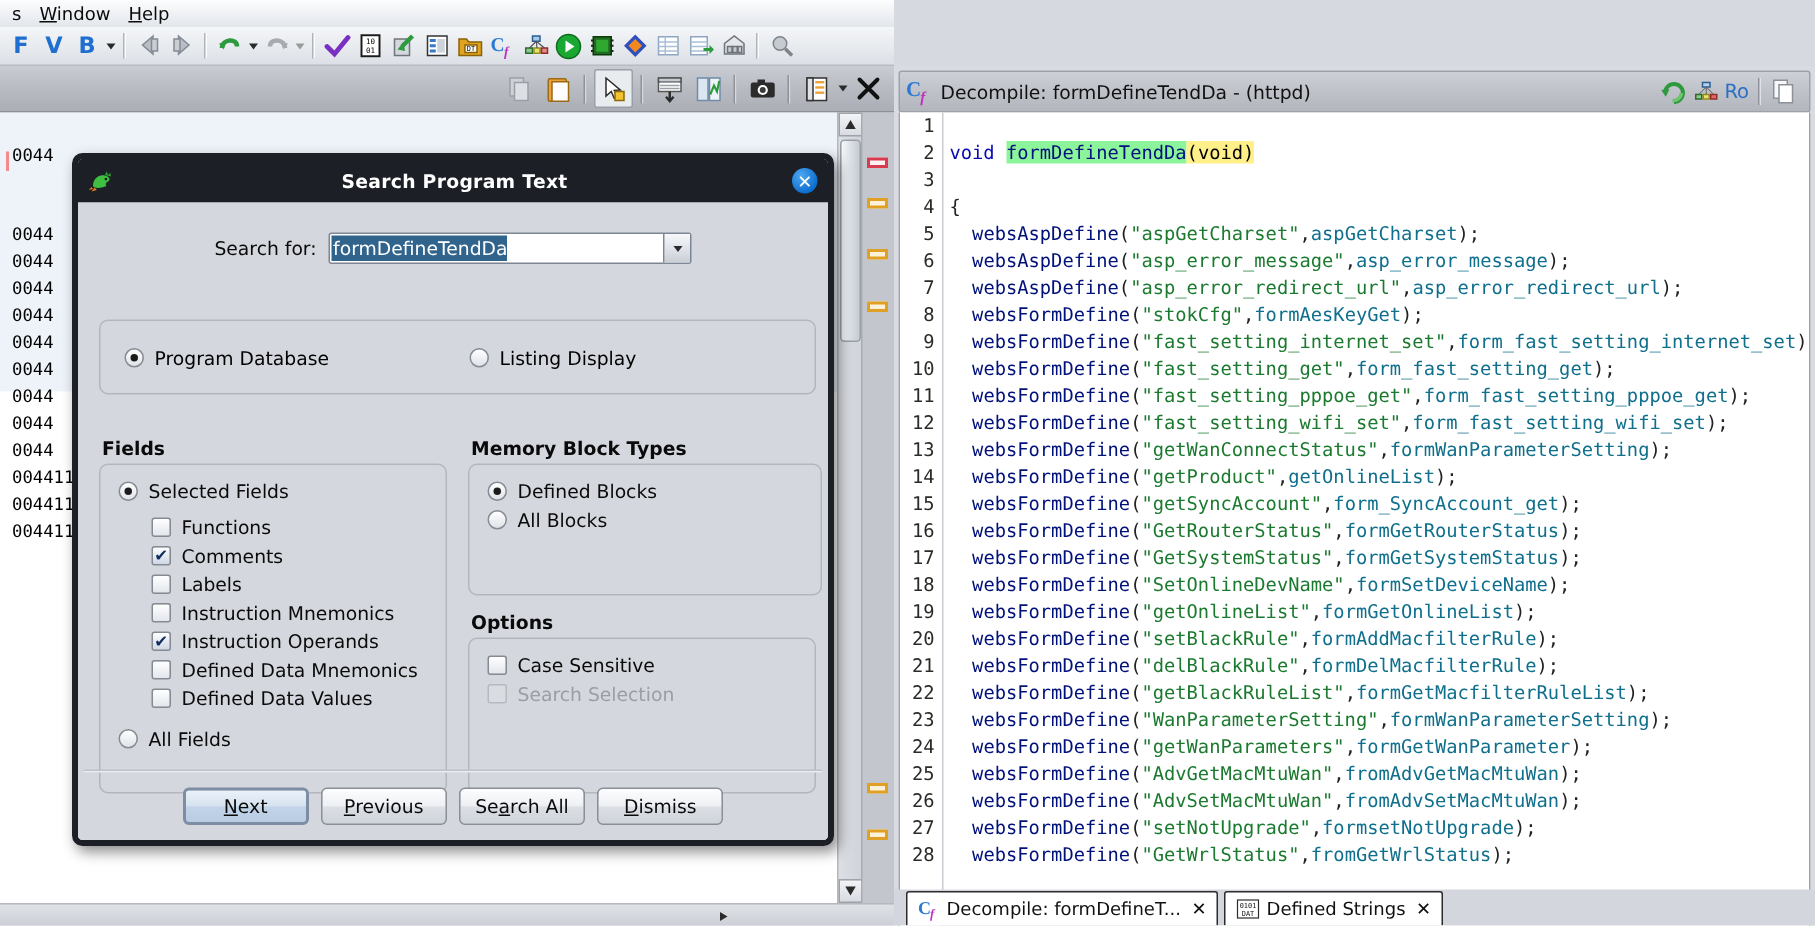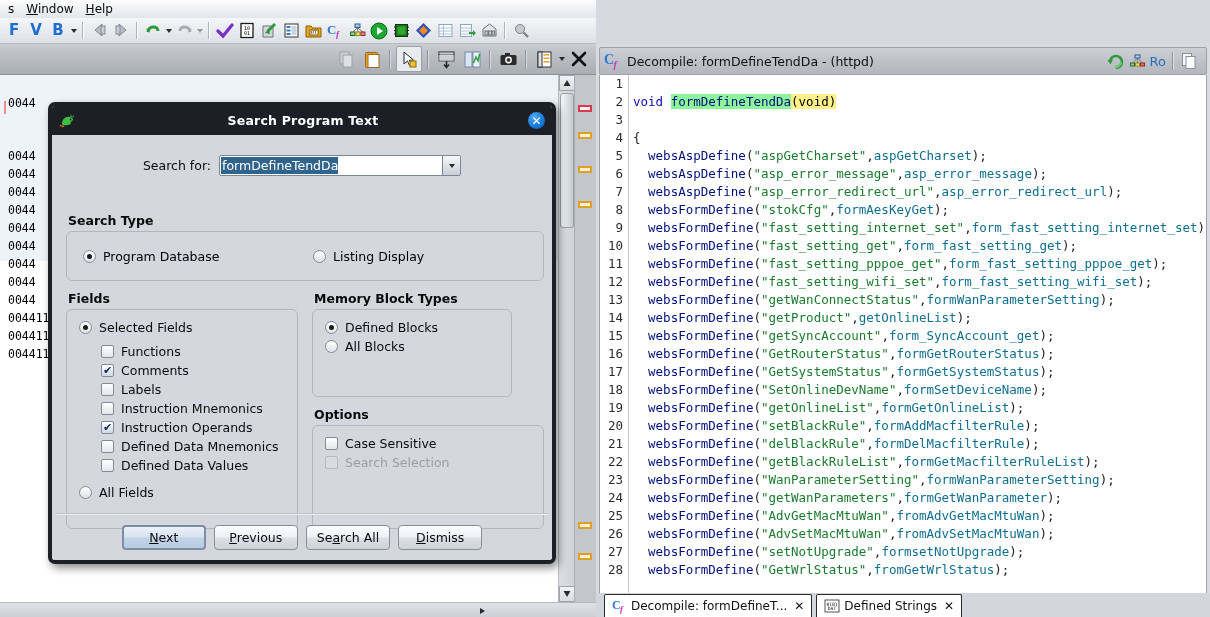--- a/index.html
+++ b/index.html
@@ -886,21 +886,20 @@
           <div class="val">
             <span>formDefineTendDa</span>
           </div>
           <div class="arrow">
               <span class="tri-down"></span>
             </div>
         </div>
       </div>
 
       <div style="position:absolute;left:14px;top:78px;width:478px;">
-        <div class="grp-title">Search Type</div>
         <div class="grp" style="height:50px;display:flex;align-items:center;padding:12px 16px;">
           <div style="display:flex;align-items:center;gap:7px;width:230px;">
             <span class="radio">
                 <span class="dot"></span>
               </span>
             <span style="font-size:12.5px;">Program Database</span>
           </div>
           <div style="display:flex;align-items:center;gap:7px;text-align:center;">
             <span class="radio"></span>
             <span style="font-size:12.5px;">Listing Display</span>
@@ -949,21 +948,21 @@
               </div>
             </div>
 
           <div class="optrow" style="margin-top:12px;">
             <span class="radio"></span>
             <span>All Fields</span>
           </div>
         </div>
       </div>
 
-      <div style="position:absolute;left:260px;top:156px;width:200px;">
+      <div style="position:absolute;left:260px;top:156px;width:236px;">
         <div class="grp-title">Memory Block Types</div>
         <div class="grp" style="height:88px;padding:10px 12px;box-sizing:border-box;">
           <div class="optrow">
             <span class="radio">
                 <span class="dot"></span>
               </span>
             <span>Defined Blocks</span>
           </div>
           <div class="optrow">
             <span class="radio"></span>

